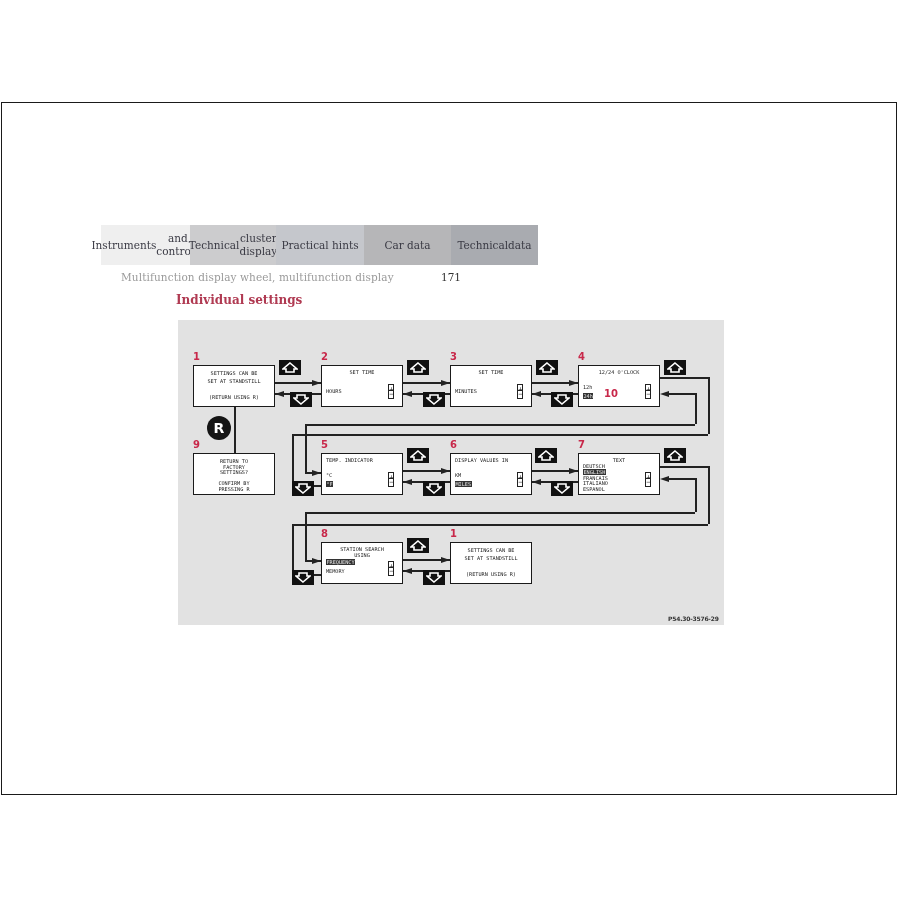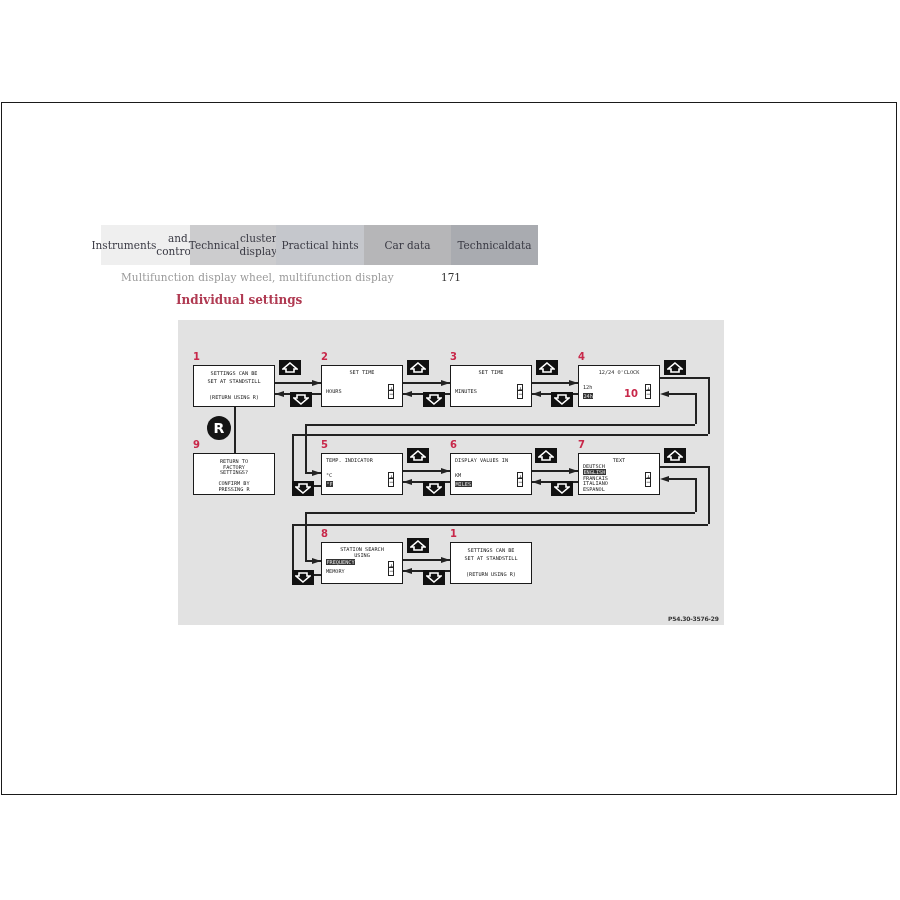--- a/index.html
+++ b/index.html
@@ -292,14 +292,14 @@
     <div class="line c" style="top: 26px;">CONFIRM BY</div>
     <div class="line c" style="top: 31.5px;">PRESSING R</div>
   </div>
 <div class="stepnum" style="left:450px;top:528px">1</div>
 <div class="disp" style="left:450px;top:542px">
     <div class="line c" style="top: 4px;">SETTINGS CAN BE</div>
     <div class="line c" style="top: 12px;">SET AT STANDSTILL</div>
     <div class="line c" style="top: 28px;">(RETURN USING R)</div>
   </div>
 <div class="r-button">R</div>
-<div class="callout" style="left:624px;top:388px">10</div>
+<div class="callout" style="left:604px;top:388px">10</div>
 <div class="ref">P54.30-3576-29</div>
 
 </body></html>

